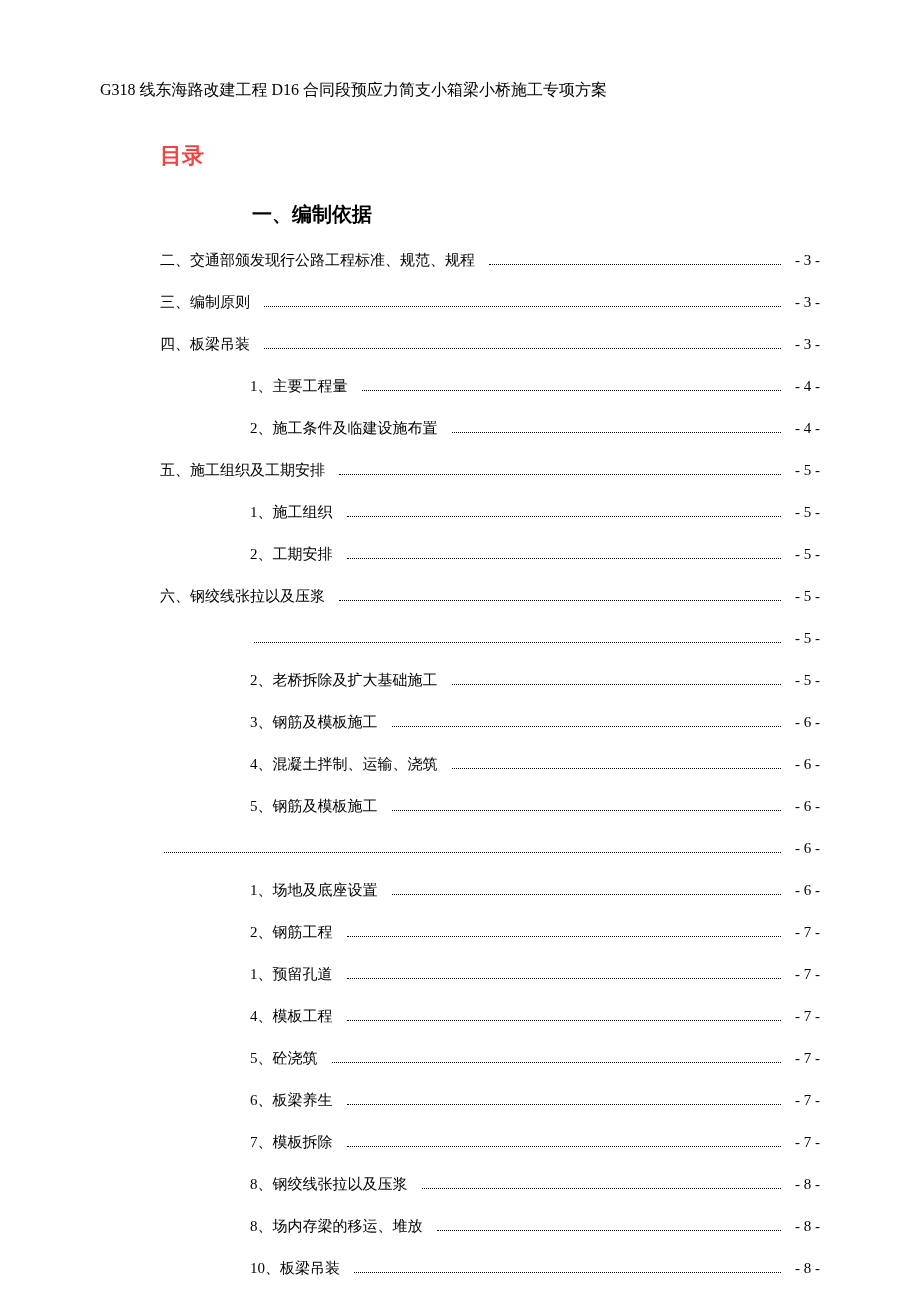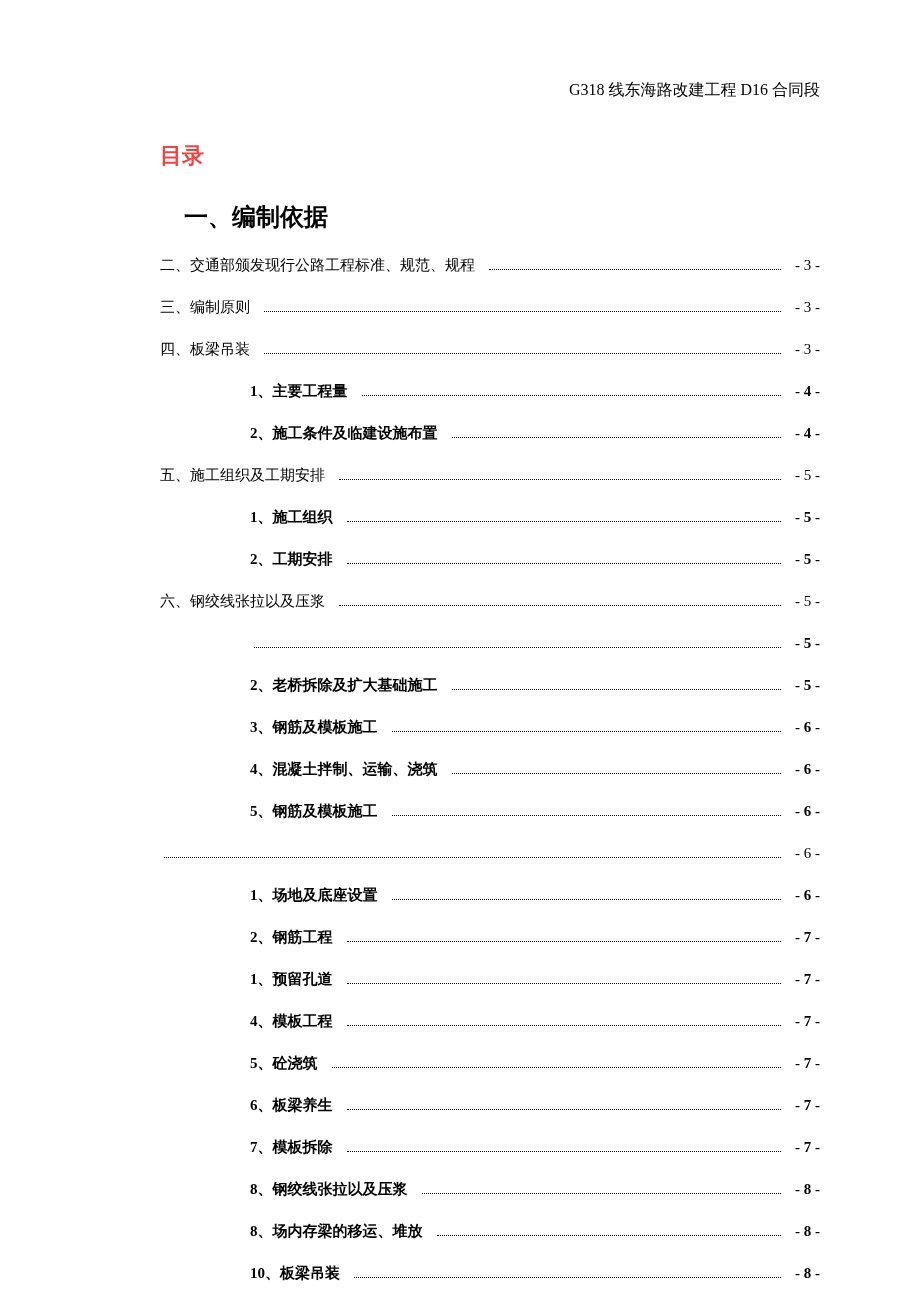--- a/index.html
+++ b/index.html
@@ -6,74 +6,75 @@
     body {
       width: 920px;
       height: 1302px;
       background: #fff;
       font-family: "SimSun", "宋体", serif;
       padding: 80px 100px 80px 100px;
       color: #000;
     }
     .header-row {
       display: flex;
-      justify-content: flex-end;
+      justify-content: flex-start;
       font-size: 16px;
       margin-bottom: 40px;
       font-family: "FangSong", "仿宋", serif;
     }
     .toc-title {
       color: #ef4444;
       font-size: 22px;
       font-weight: bold;
       margin-left: 60px;
       margin-bottom: 30px;
       font-family: "SimHei", "黑体", sans-serif;
     }
     .section-first {
-      font-size: 24px;
+      font-size: 20px;
       font-weight: bold;
-      margin-left: 24px;
+      margin-left: 92px;
       margin-bottom: 20px;
     }
     .toc-list {
       padding-left: 60px;
       padding-right: 0;
     }
     .toc-entry {
       display: flex;
       align-items: baseline;
       font-size: 15px;
       margin-bottom: 18px;
       line-height: 1.6;
       gap: 10px;
     }
     .toc-entry.sub {
       padding-left: 90px;
-      font-weight: bold;
+      font-weight: normal;
       justify-content: flex-end;
     }
     .toc-label {
       white-space: nowrap;
     }
     .toc-dots {
       flex: 1;
       border-bottom: 1.5px dotted #000;
       margin: 0 4px 4px 4px;
       min-width: 20px;
     }
     .toc-page {
       white-space: nowrap;
     }
   </style>
 </head>
 <body>
 
 <div class="header-row">
   <span>G318 线东海路改建工程 D16 合同段</span>
+  <span>预应力简支小箱梁小桥施工专项方案</span>
 </div>
 
 <div class="toc-title">目录</div>
 
 <div class="toc-list" id="toc-container">
     <div class="section-first"><span>一、编制依据</span></div>
     <div class="toc-entry">
       <span class="toc-label">二、交通部颁发现行公路工程标准、规范、规程</span>
       <span class="toc-dots"></span>
       <span class="toc-page">- 3 -</span>

